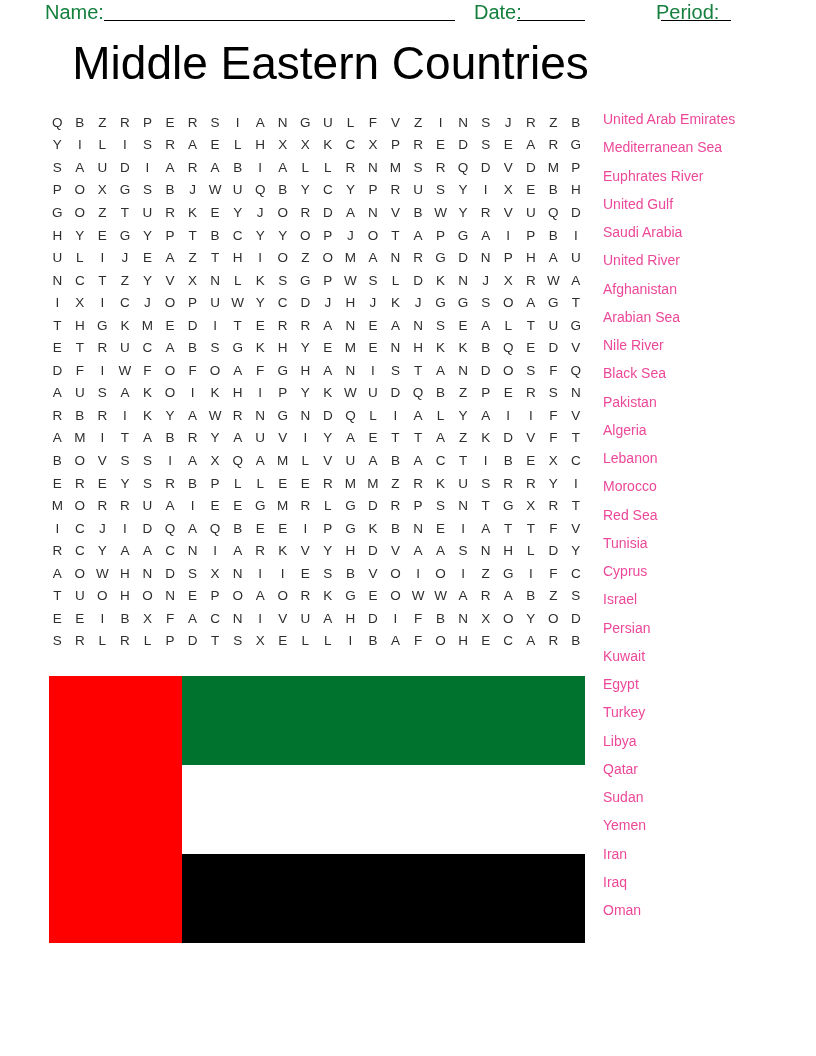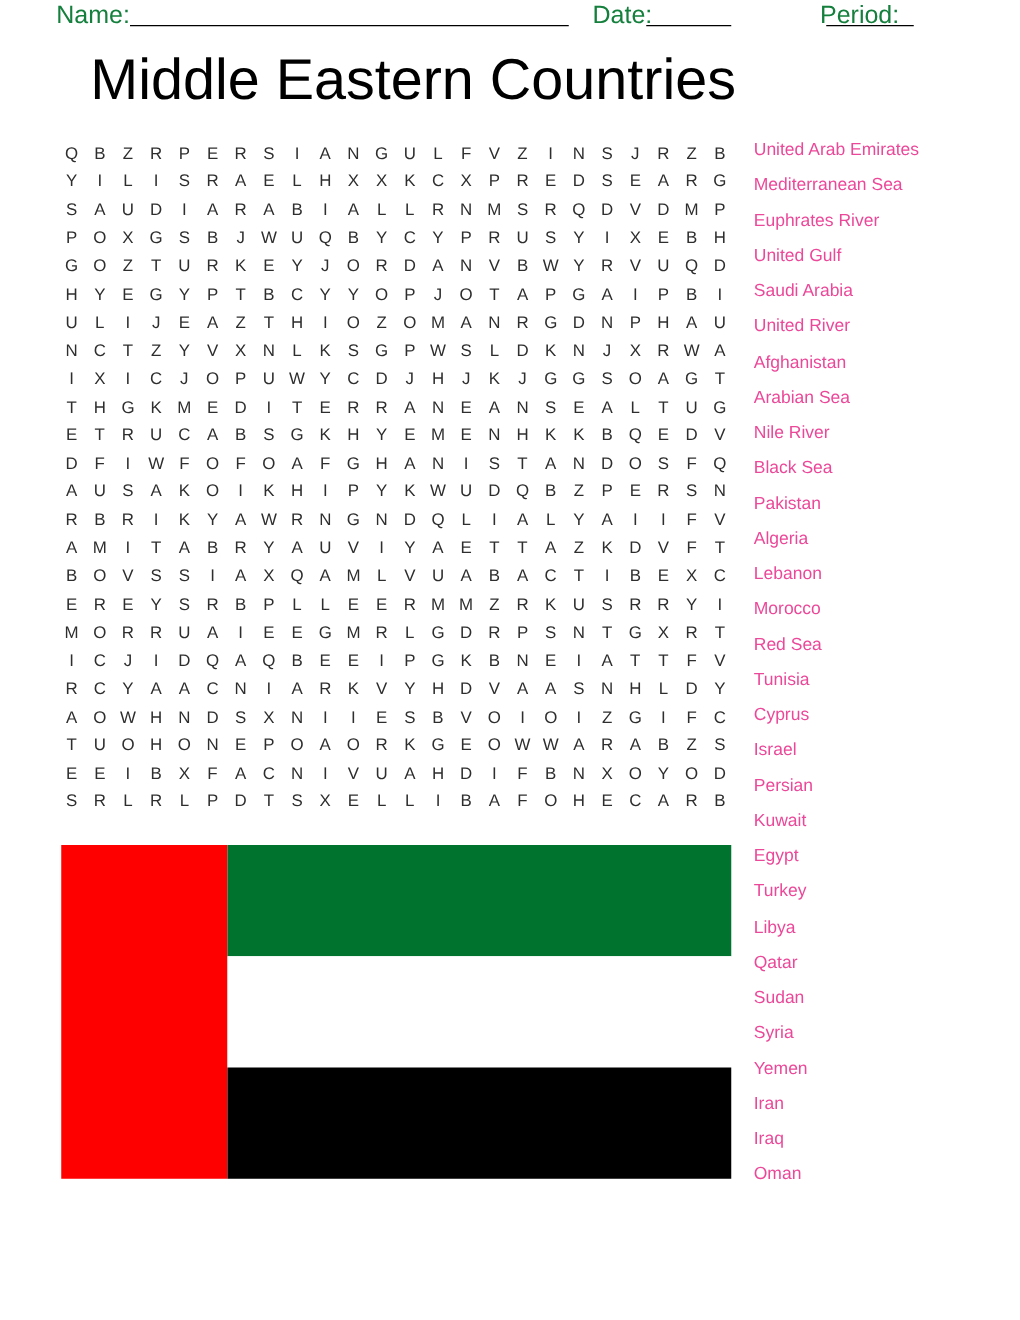--- a/index.html
+++ b/index.html
@@ -670,21 +670,20 @@
     <div class="word">Tunisia</div>
     <div class="word">Cyprus</div>
     <div class="word">Israel</div>
     <div class="word">Persian</div>
     <div class="word">Kuwait</div>
     <div class="word">Egypt</div>
     <div class="word">Turkey</div>
     <div class="word">Libya</div>
     <div class="word">Qatar</div>
     <div class="word">Sudan</div>
-    <div class="word">Syria</div>
     <div class="word">Yemen</div>
     <div class="word">Iran</div>
     <div class="word">Iraq</div>
     <div class="word">Oman</div>
   </div>
 
 <div class="flag">
   <div class="flag-red" style="background: rgb(255, 0, 0);"></div>
   <div class="flag-band flag-green" style="background: rgb(0, 115, 47);"></div>
   <div class="flag-band flag-white" style="background: rgb(255, 255, 255);"></div>

